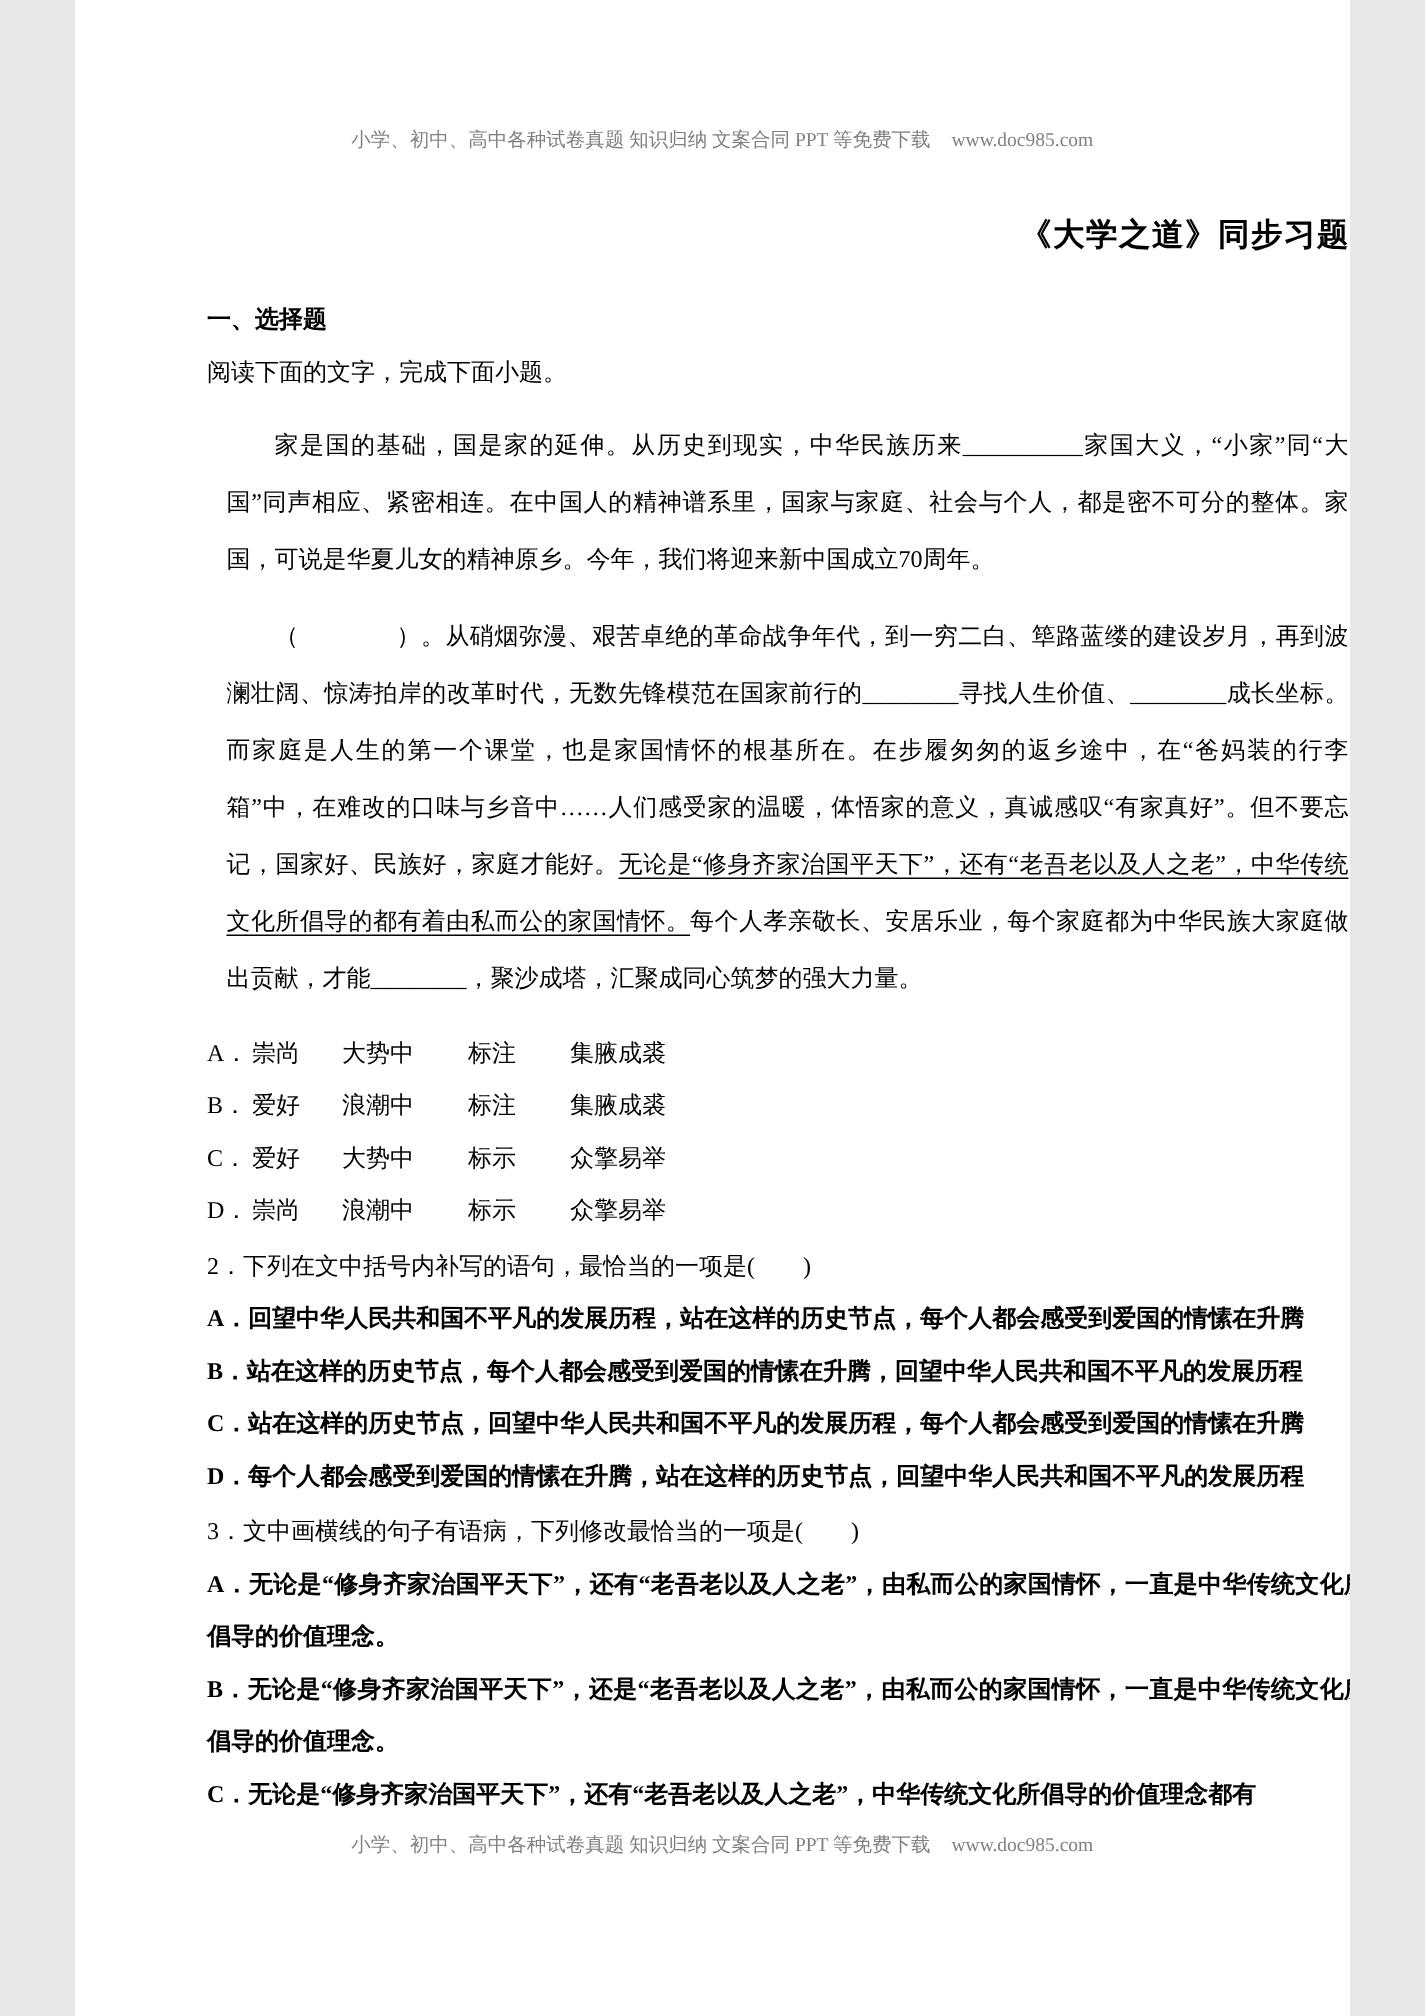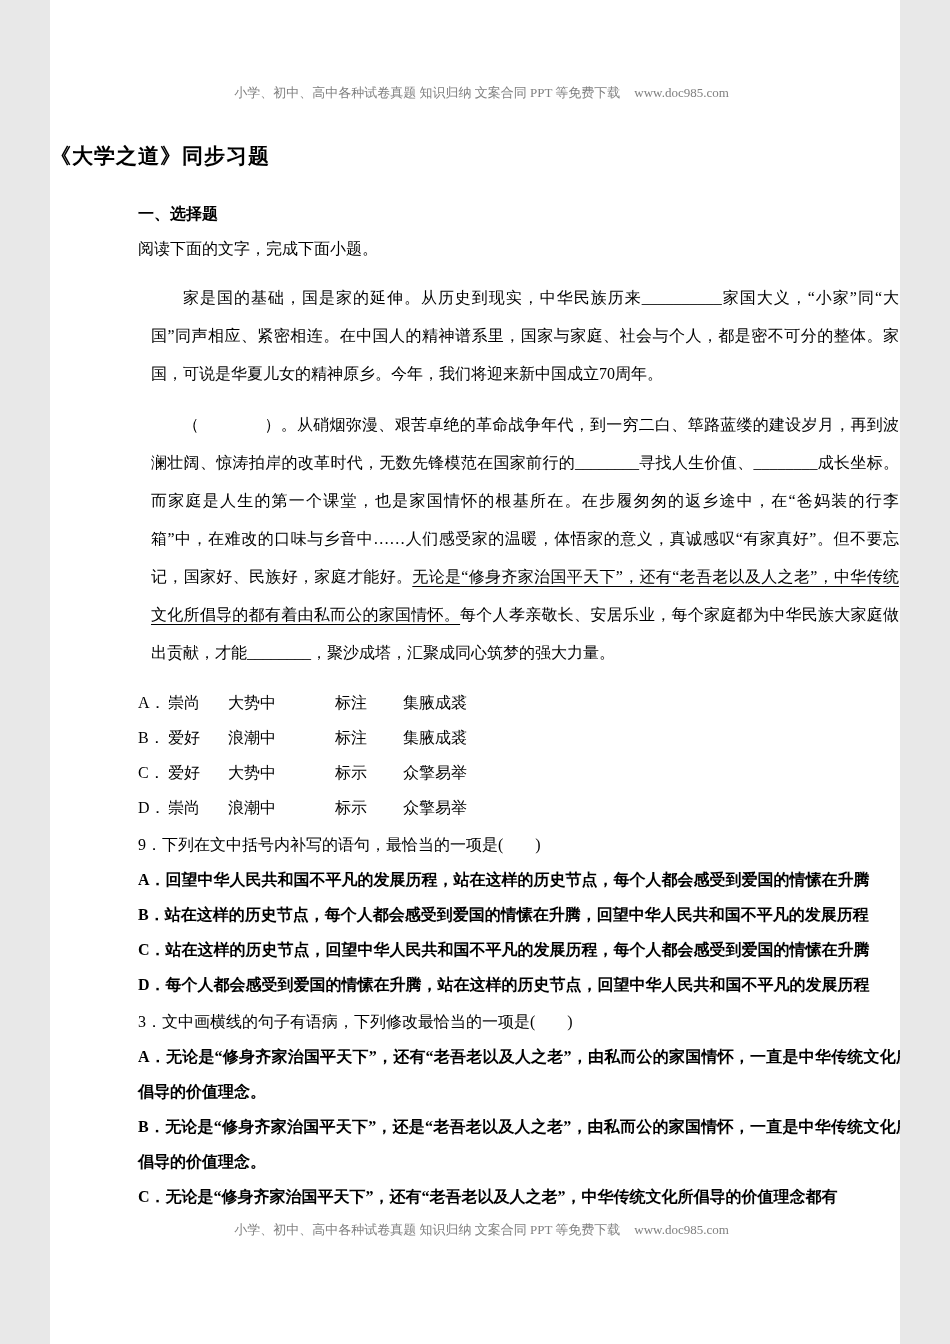--- a/index.html
+++ b/index.html
@@ -21,21 +21,21 @@
     color: #808080;
     white-space: pre-wrap;
   }
   .doc-header { top: 68px; }
   .doc-footer { top: 1205px; }
   .site-url { margin-left: 14px; }
   .doc-title {
     position: absolute;
     top: 142px;
     left: 0; right: 0;
-    text-align: left;
+    text-align: right;
     font-size: 21px;
     font-weight: bold;
     letter-spacing: 1px;
     font-family: Liberation Mono, monospace;
   }
   .content {
     position: absolute;
     top: 200px;
     left: 88px;
     width: 774px;
@@ -74,21 +74,21 @@
     font-weight: bold;
   }
   .opt-row {
     line-height: 35px;
     white-space: nowrap;
   }
   .opt-label { display: inline-block; width: 30px; }
   .cell { display: inline-block; }
   .c1 { width: 60px; }
   .c2 { width: 84px; }
-  .c3 { width: 68px; margin-left: 23px; }
+  .c3 { width: 68px; }
 </style>
 </head>
 <body>
 
 <div class="page">
 
   <div class="doc-header">
     <span>小学、初中、高中各种试卷真题 知识归纳 文案合同 PPT 等免费下载</span><span class="site-url">www.doc985.com</span>
   </div>
 
@@ -114,21 +114,21 @@
       </div>
       <div class="opt-row">
         <span class="opt-label">C．</span><span class="cell c1">爱好</span><span class="cell c2">大势中</span><span class="cell c3">标示</span><span class="cell">众擎易举</span>
       </div>
       <div class="opt-row">
         <span class="opt-label">D．</span><span class="cell c1">崇尚</span><span class="cell c2">浪潮中</span><span class="cell c3">标示</span><span class="cell">众擎易举</span>
       </div>
     </div>
 
     <div>
-      <p class="q-stem">9．下列在文中括号内补写的语句，最恰当的一项是(        )</p>
+      <p class="q-stem">2．下列在文中括号内补写的语句，最恰当的一项是(        )</p>
       <p class="opt-line">A．回望中华人民共和国不平凡的发展历程，站在这样的历史节点，每个人都会感受到爱国的情愫在升腾</p>
       <p class="opt-line">B．站在这样的历史节点，每个人都会感受到爱国的情愫在升腾，回望中华人民共和国不平凡的发展历程</p>
       <p class="opt-line">C．站在这样的历史节点，回望中华人民共和国不平凡的发展历程，每个人都会感受到爱国的情愫在升腾</p>
       <p class="opt-line">D．每个人都会感受到爱国的情愫在升腾，站在这样的历史节点，回望中华人民共和国不平凡的发展历程</p>
     </div>
 
     <div>
       <p class="q-stem">3．文中画横线的句子有语病，下列修改最恰当的一项是(        )</p>
       <p class="opt-line">A．无论是“修身齐家治国平天下”，还有“老吾老以及人之老”，由私而公的家国情怀，一直是中华传统文化所倡导的价值理念。</p>
       <p class="opt-line">B．无论是“修身齐家治国平天下”，还是“老吾老以及人之老”，由私而公的家国情怀，一直是中华传统文化所倡导的价值理念。</p>

